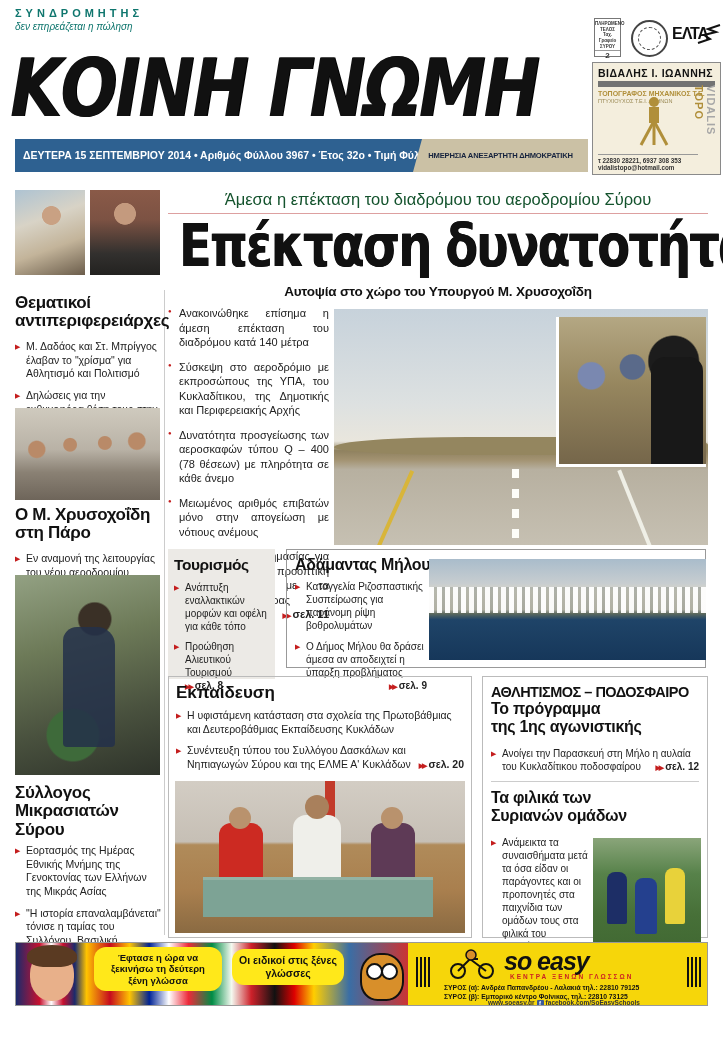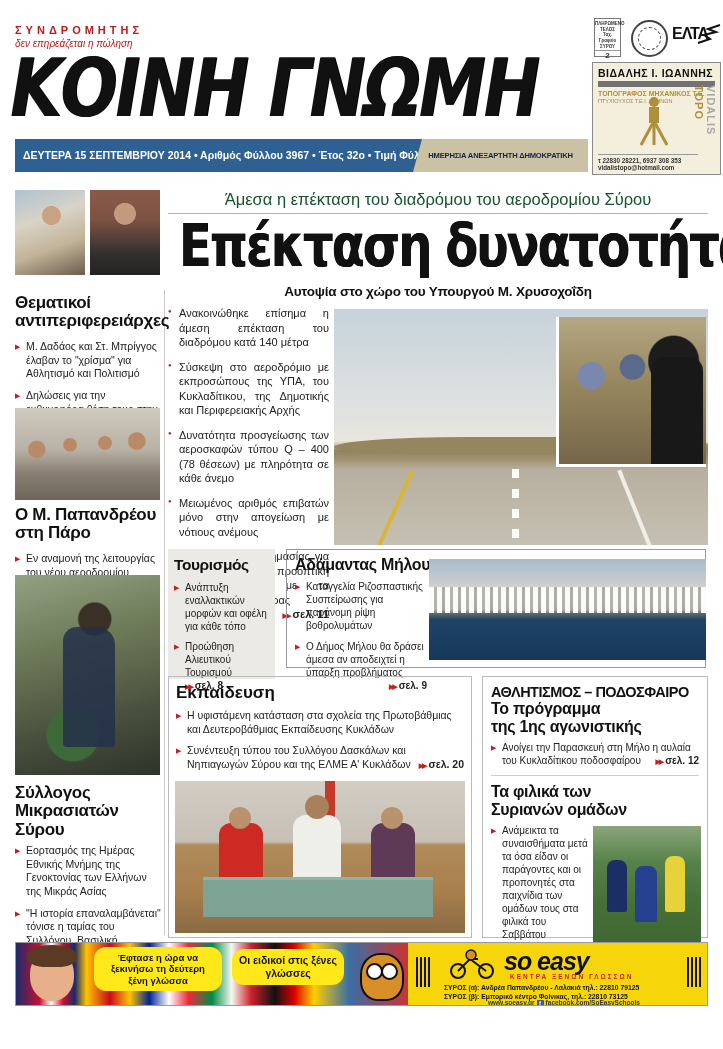--- a/index.html
+++ b/index.html
@@ -5,21 +5,21 @@
   :root{
     --red:#c41e1e; --blue:#2e6191; --tan:#cbc1a5; --navy:#16233e;
     --gold:#b08f3a; --yellow:#f6d60a; --boxgray:#eceae6;
   }
   *{margin:0;padding:0;box-sizing:border-box;}
   html,body{background:#fff;}
   body{font-family:"Liberation Sans",sans-serif;color:#111;}
   #paper{position:relative;width:723px;height:1049px;background:#fff;overflow:hidden;}
 
   
-  .subscriber{position:absolute;left:15px;top:24px;color:#b91c1c;}
+  .subscriber{position:absolute;left:15px;top:7px;color:#0f766e;}
   .subscriber .s1{font-size:11px;font-weight:bold;letter-spacing:4px;}
   .subscriber .s2{font-size:10px;font-style:italic;margin-top:2px;}
   .masthead{position:absolute;left:10px;top:42px;width:580px;height:96px;
     font-family:"DejaVu Sans","Liberation Sans",sans-serif;
     font-size:66px;font-weight:bold;font-style:italic;letter-spacing:-2px;
     white-space:nowrap;transform:scale(1.02,1.22);transform-origin:left top;
     text-shadow:1px 0 #000;}
   .datebar{position:absolute;left:15px;top:139px;width:573px;height:33px;background:var(--blue);}
   .db-left{position:absolute;left:0;top:0;width:408px;height:33px;color:#fff;font-size:10.5px;
     font-weight:bold;line-height:33px;padding-left:8px;white-space:nowrap;}
@@ -137,21 +137,21 @@
   .adamantas .txt{width:132px;}
   .adamantas .item{font-size:10px;}
 
   .education{position:absolute;left:168px;top:676px;width:304px;height:262px;border:1px solid #bbb;padding:6px 7px;}
   .education h3{font-size:17px;margin-bottom:6px;}
   .education .item{font-size:10.5px;width:288px;}
 
   .sports{position:absolute;left:482px;top:676px;width:226px;height:262px;border:1px solid #bbb;padding:7px 8px;}
   .sports .sect{font-size:14.5px;font-weight:bold;letter-spacing:-.5px;white-space:nowrap;}
   .sports .tt{font-size:16px;font-weight:bold;line-height:1.1;letter-spacing:-.3px;}
-  .sports .item{font-size:10px;margin-top:6px;}
+  .sports .item{font-size:10px;margin-top:12px;}
   .sports .div{height:1px;background:#ccc;margin:8px 0 7px;}
   .sports .t2row{position:relative;margin-top:6px;height:132px;}
   .sports .t2row .item{width:98px;}
 
   
   .bottomad{position:absolute;left:15px;top:942px;width:693px;height:64px;border:1px solid #999;overflow:hidden;}
   .ba-left{position:absolute;left:0;top:0;width:392px;height:100%;
     background:linear-gradient(90deg,#1a2a6c 0%,#c8102e 6%,#fff 9%,#c8102e 12%,#1a2a6c 15%,
       #ffc400 18%,#c60b1e 24%,#ffc400 29%,#002395 34%,#fff 39%,#ed2939 44%,
       #008c45 50%,#f4f9f0 55%,#cd212a 60%,#111 66%,#dd0000 71%,#ffce00 76%,#3a6ea5 85%,#c33 100%);}
@@ -251,21 +251,21 @@
   <div class="photo ph-men2"></div>
 
   <div class="sbh" style="top:294px">Θεματικοί αντιπεριφερειάρχες</div>
   <div class="sbitems" style="top:340px">
     <div class="item"><span>Μ. Δαδάος και Στ. Μπρίγγος έλαβαν το "χρίσμα" για Αθλητισμό και Πολιτισμό</span></div>
     <div class="item"><span>Δηλώσεις για την ευθυνοφόρα θέση τους στην Περιφέρεια Ν. Αιγαίου</span>
       <span class="pref">σελ. 10</span></div>
   </div>
 
   <div class="photo ph-meeting"></div>
-  <div class="sbh" style="top:506px">Ο Μ. Παπανδρέου στη Πάρο</div>
+  <div class="sbh" style="top:506px">Ο Μ. Χρυσοχοΐδη στη Πάρο</div>
   <div class="sbitems" style="top:552px">
     <div class="item"><span>Εν αναμονή της λειτουργίας του νέου αεροδρομίου</span>
       <span class="pref">σελ. 5</span></div>
   </div>
 
   <div class="photo ph-wreath">
     <div class="pd fig"></div>
   </div>
   <div class="sbh" style="top:784px">Σύλλογος Μικρασιατών Σύρου</div>
   <div class="sbitems" style="top:844px">

